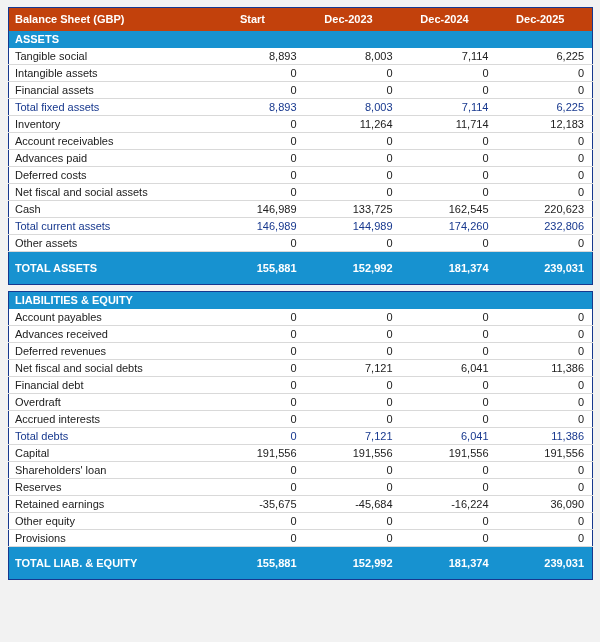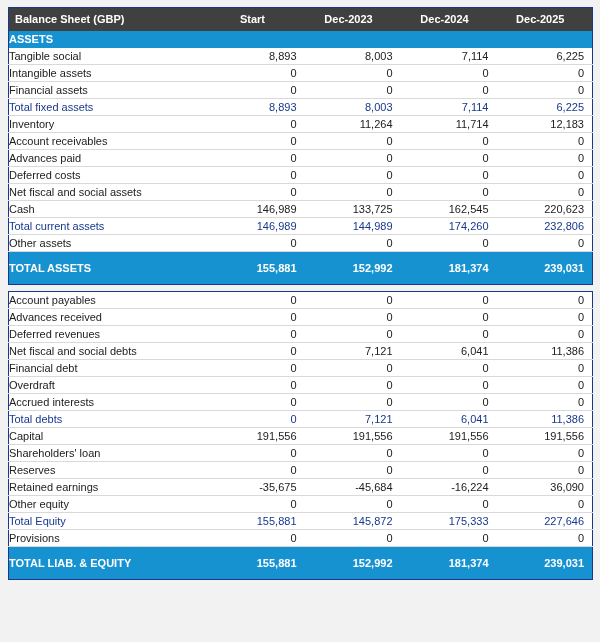--- a/index.html
+++ b/index.html
@@ -22,21 +22,21 @@
   col.c-label { width: 200px; }
   col.c-num { width: 96px; }
 
   th, td {
     font-size: 11px;
     padding: 0;
     white-space: nowrap;
     overflow: hidden;
   }
   thead th {
-    background: #404040;
+    background: #c2410c;
     color: #ffffff;
     font-weight: bold;
     height: 23px;
   }
   thead th.label { text-align: left; padding-left: 6px; }
   thead th.num { padding-right: 8px; }
 
   tr.band td {
     background: #1792D0;
     color: #ffffff;
@@ -49,21 +49,21 @@
     color: #ffffff;
     font-weight: bold;
     height: 33px;
     border-bottom: none;
   }
   tbody td {
     height: 17px;
     color: #212121;
     border-bottom: 1px solid #d9d9d9;
   }
-  tbody td.label { text-align: left; }
+  tbody td.label { text-align: left; padding-left: 6px; }
   tbody td.num { text-align: right; padding-right: 8px; }
   tr.bold-row td {
     color: #17388E;
     font-weight: normal;
   }
   tr.total-band td, tr.band td { border-bottom: 0; }
 </style>
 </head>
 <body>
 
@@ -188,20 +188,23 @@
 
   <table>
     <colgroup>
       <col class="c-label">
         <col class="c-num">
         <col class="c-num">
         <col class="c-num">
         <col class="c-num">
     </colgroup>
     <tbody id="section-body-1">
+        <tr class="band">
+          <td class="label" colspan="5">LIABILITIES &amp; EQUITY</td>
+        </tr>
         <tr class="">
           <td class="label">Account payables</td>
           <td class="num">0</td>
           <td class="num">0</td>
           <td class="num">0</td>
           <td class="num">0</td>
         </tr>
         <tr class="">
           <td class="label">Advances received</td>
           <td class="num">0</td>
@@ -278,27 +281,20 @@
           <td class="num">-45,684</td>
           <td class="num">-16,224</td>
           <td class="num">36,090</td>
         </tr>
         <tr class="">
           <td class="label">Other equity</td>
           <td class="num">0</td>
           <td class="num">0</td>
           <td class="num">0</td>
           <td class="num">0</td>
-        </tr>
-        <tr class="bold-row">
-          <td class="label">Total Equity</td>
-          <td class="num">155,881</td>
-          <td class="num">145,872</td>
-          <td class="num">175,333</td>
-          <td class="num">227,646</td>
         </tr>
         <tr class="">
           <td class="label">Provisions</td>
           <td class="num">0</td>
           <td class="num">0</td>
           <td class="num">0</td>
           <td class="num">0</td>
         </tr>
         <tr class="total-band">
           <td class="label">TOTAL LIAB. &amp; EQUITY</td>

